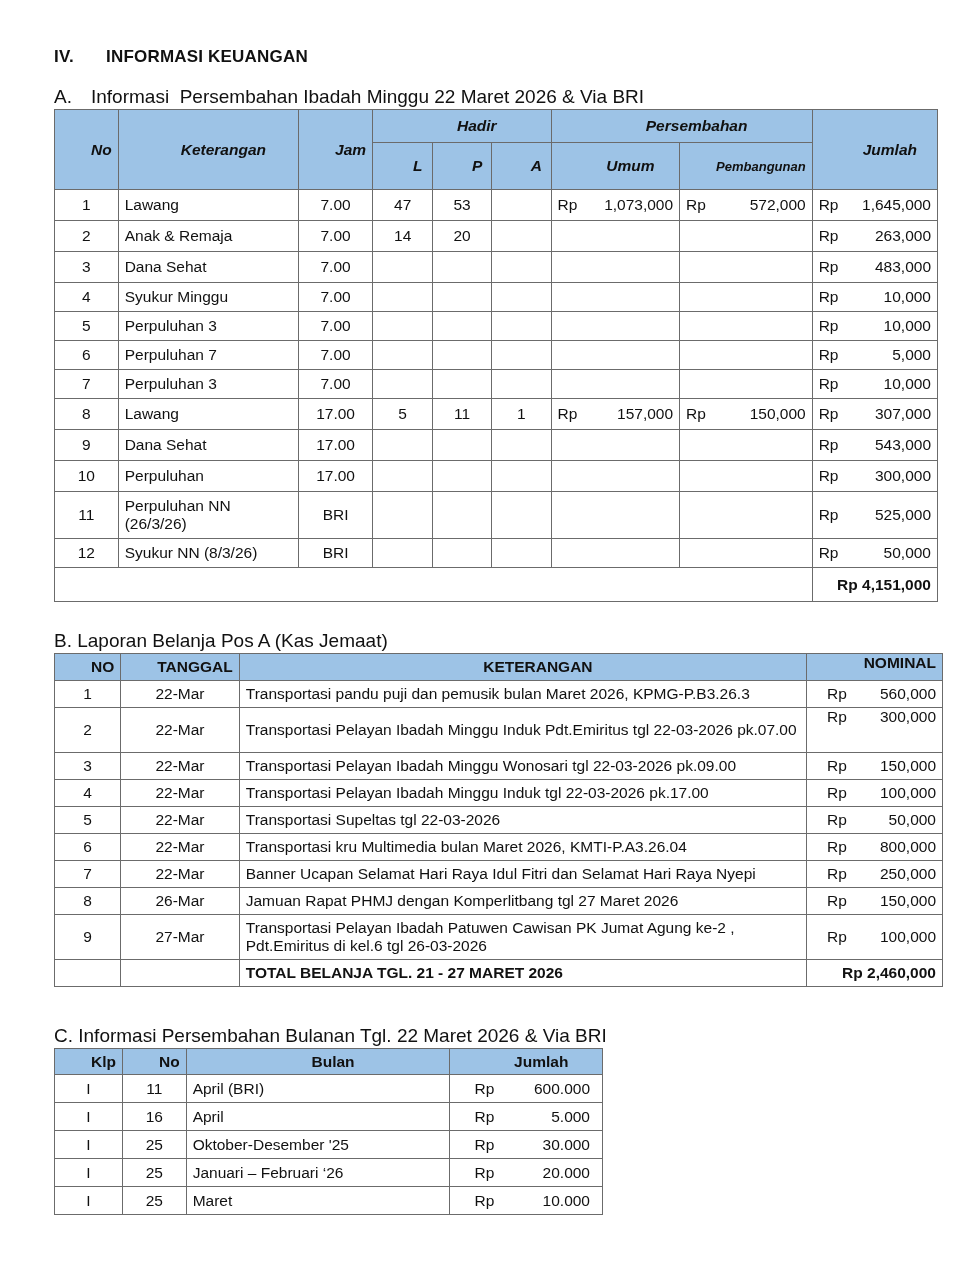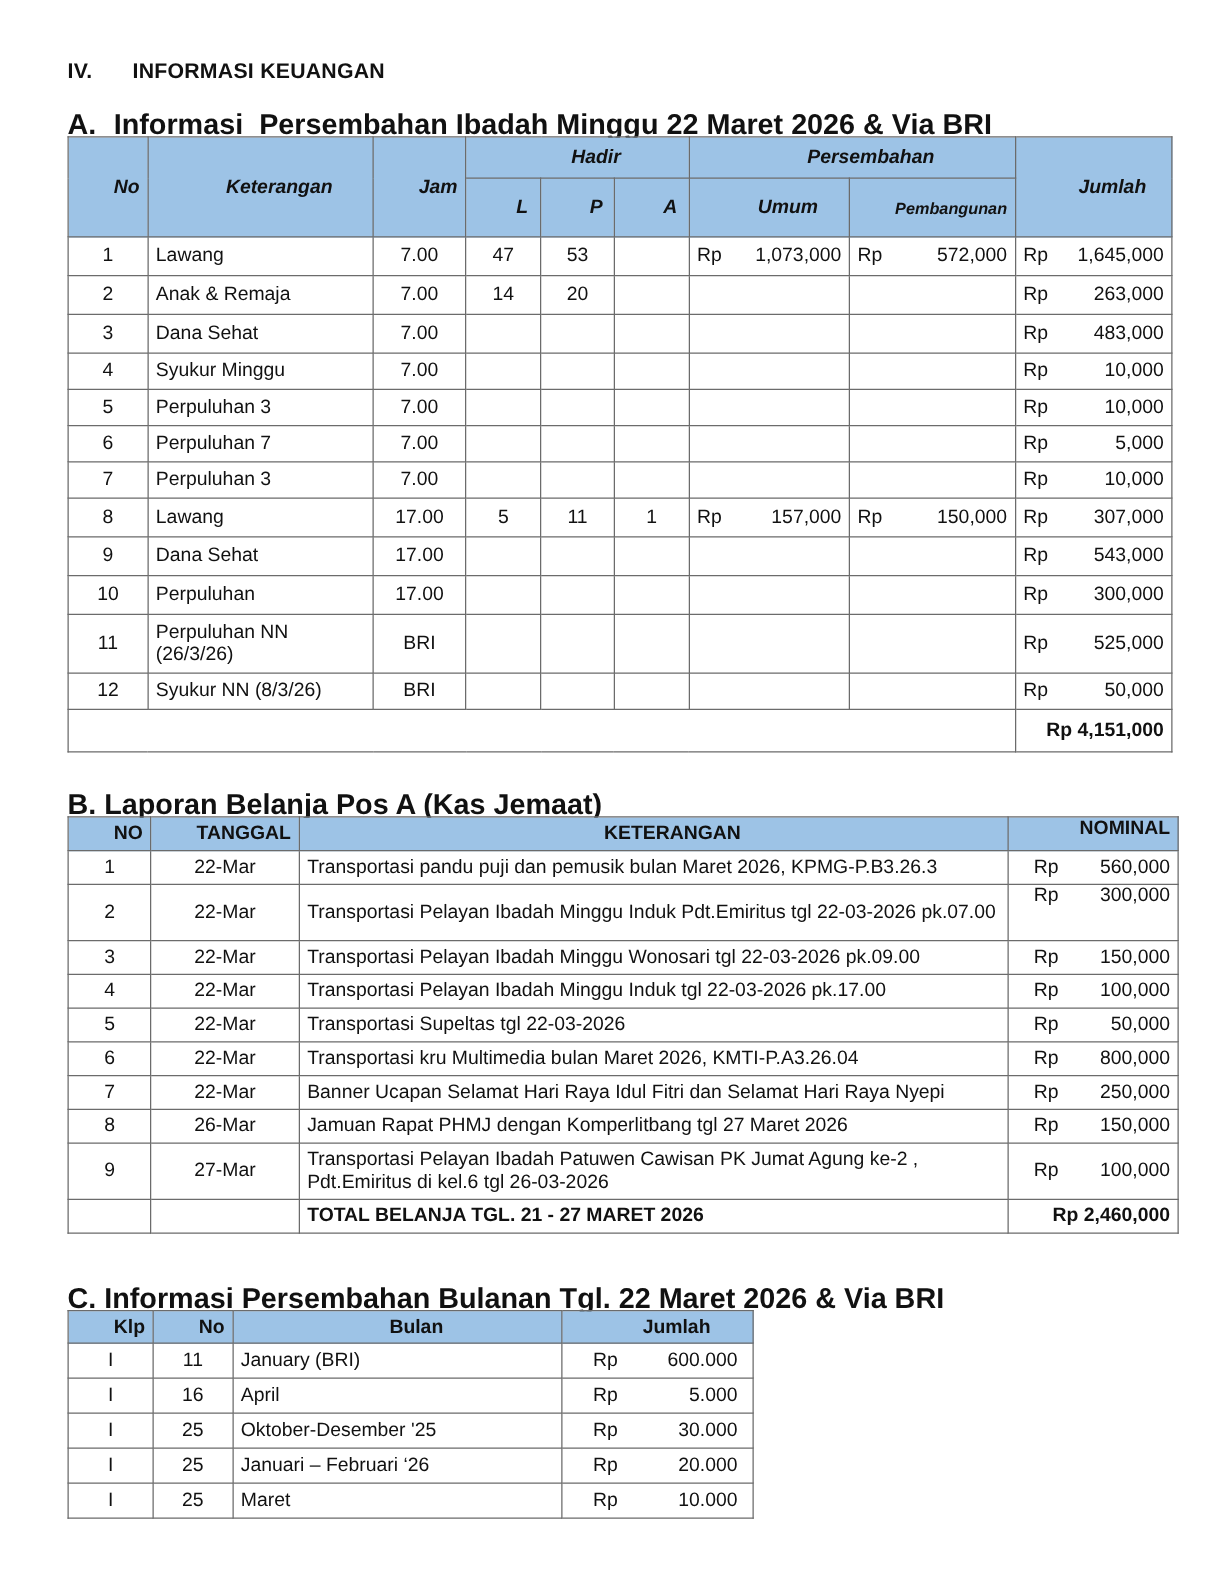--- a/index.html
+++ b/index.html
@@ -1,20 +1,20 @@
 <!DOCTYPE html>
 <html><head>
 <meta charset="utf-8">
 <style>
   html, body { margin:0; padding:0; background:#ffffff; }
   body { width:975px; height:1275px; position:relative; font-family:"Liberation Sans", "DejaVu Sans", sans-serif; color:#111; overflow:hidden; }
   .abs { position:absolute; }
   .h-main { left:54px; top:47px; font-size:17px; font-weight:bold; letter-spacing:0.2px; }
   .h-main .num { display:inline-block; width:52px; }
-  .h-sec { font-size:23px; font-weight:bold; }
+  .h-sec { font-size:19px; font-weight:normal; }
   table { border-collapse:collapse; position:absolute; font-size:15.5px; }
   td, th { border:1px solid #6b6b6b; padding:0 6px; box-sizing:border-box; }
   th { background:#9dc3e6; font-weight:bold;padding-left:36px; }
   .ital th { font-style:italic; }
   .c { text-align:center; }
   .l { text-align:left; }
   .r { text-align:right; }
   .money { display:flex; justify-content:space-between; white-space:nowrap; }
   .bold { font-weight:bold; }
   .small-h { font-size:13px; }
@@ -523,21 +523,21 @@
       <th class="c">Klp</th>
       <th class="c">No</th>
       <th class="c">Bulan</th>
       <th class="c">Jumlah</th>
     </tr>
   </thead>
   <tbody id="tbodyC">
       <tr style="height: 28px;">
         <td class="c">I</td>
         <td class="c">11</td>
-        <td class="l">January (BRI)</td>
+        <td class="l">April (BRI)</td>
         <td style="padding-left: 24px; padding-right: 12px;">
           <div class="money">
             <span>Rp</span>
             <span>600.000</span>
           </div>
         </td>
       </tr>
       <tr style="height: 28px;">
         <td class="c">I</td>
         <td class="c">16</td>

